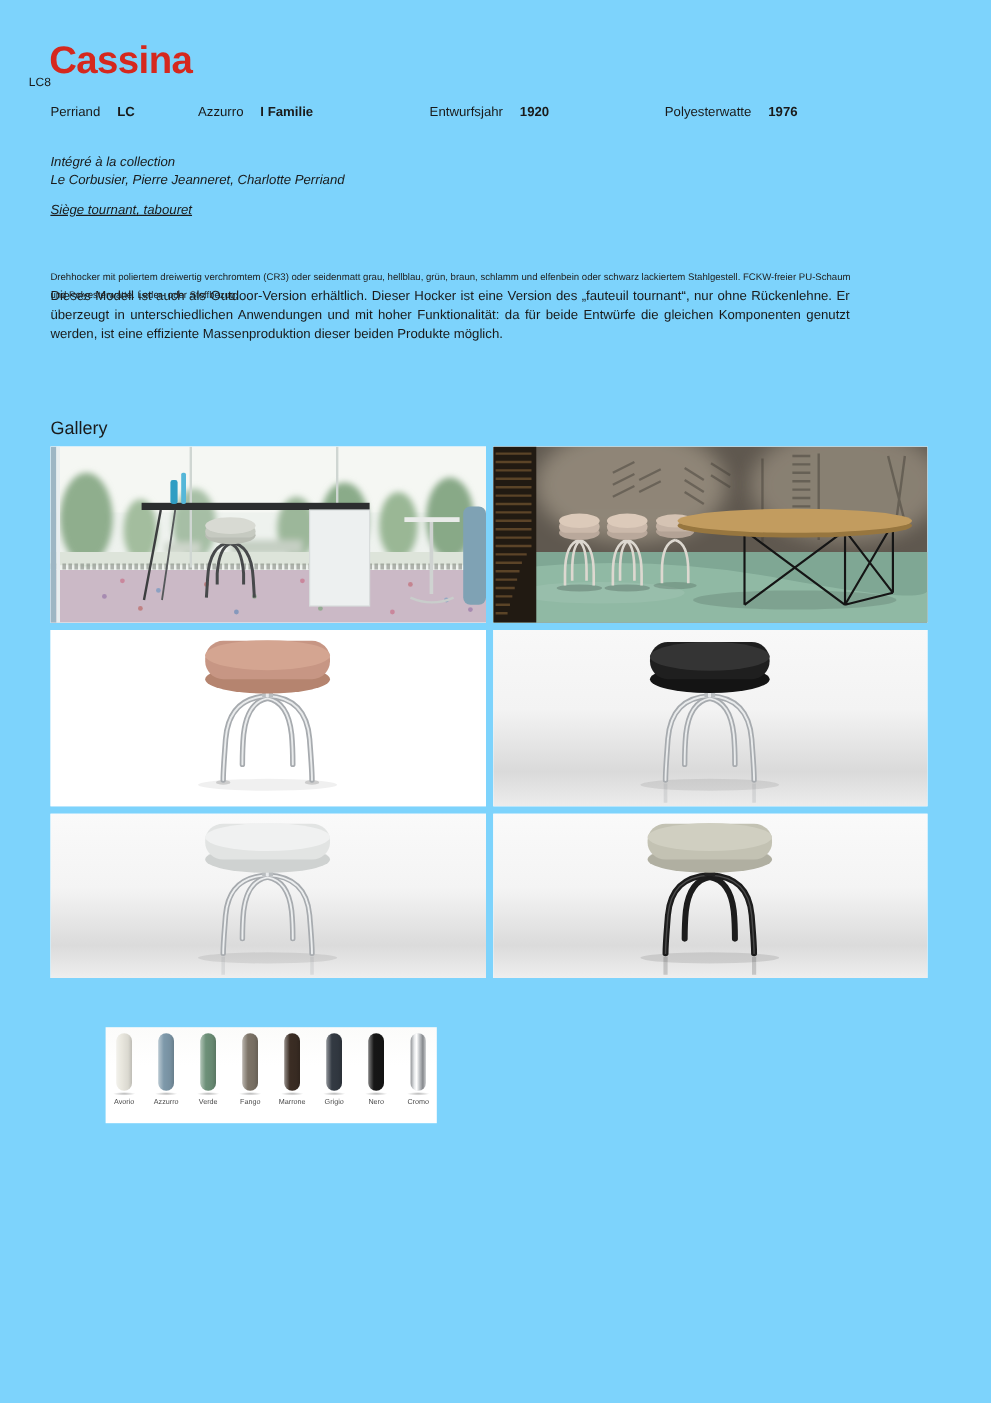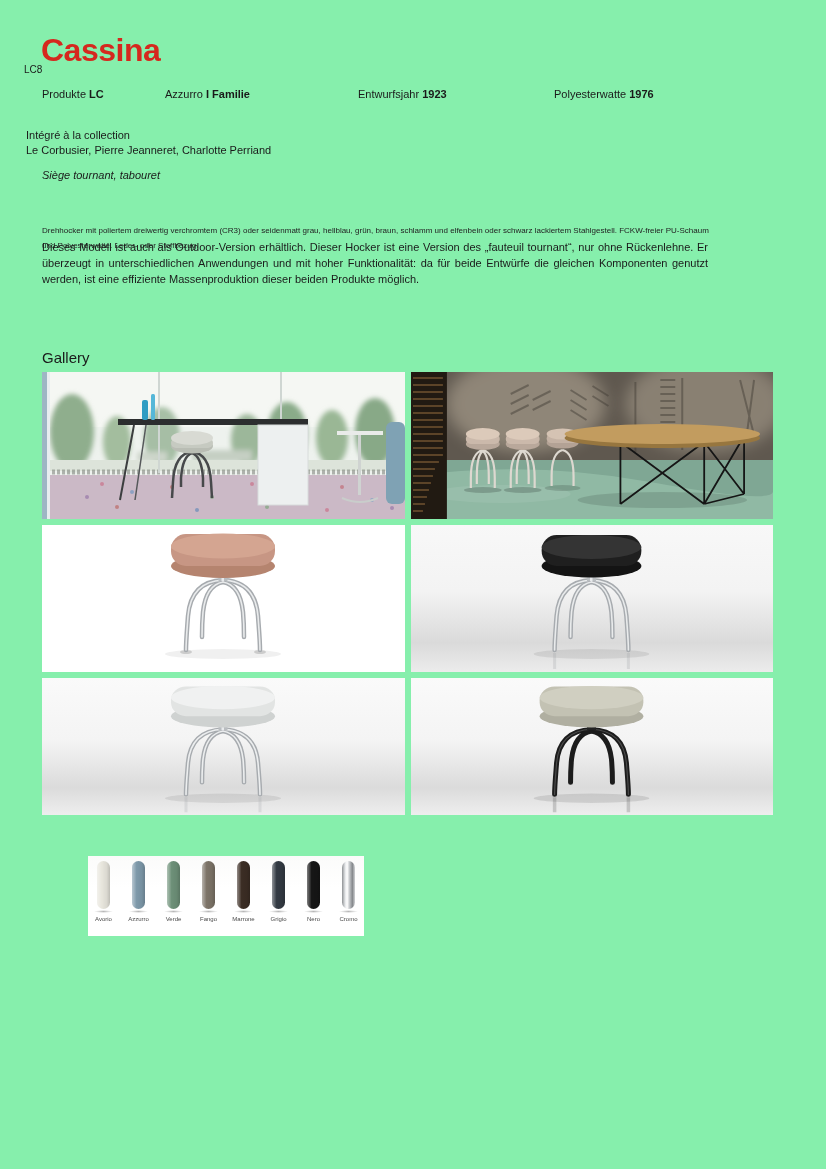--- a/index.html
+++ b/index.html
@@ -1,24 +1,24 @@
 <!DOCTYPE html>
 <html><head>
 <meta charset="utf-8">
 <style>
   html,body{margin:0;padding:0;background:#fff;}
-  .page{position:relative;width:826px;height:1169px;background:#86efac;
+  .page{position:relative;width:826px;height:1169px;background:#7dd3fc;
         font-family:"Liberation Sans",sans-serif;color:#1a1a1a;overflow:hidden;}
   .abs{position:absolute;}
   .logo{left:41px;top:32px;font-size:32px;font-weight:bold;letter-spacing:-.5px;}
   .product-name{left:24px;top:64px;font-size:10px;}
   .meta-item{top:88px;font-size:11px;white-space:nowrap;}
-  .meta-item b{font-weight:bold;}
-  .coll{left:26px;top:128px;font-size:11px;line-height:14.5px;}
-  .subtitle{left:42px;top:169px;font-size:11px;font-style:italic;}
+  .meta-item b{font-weight:bold;margin-left:11px;}
+  .coll{left:42px;top:128px;font-size:11px;font-style:italic;line-height:14.5px;}
+  .subtitle{left:42px;top:169px;font-size:11px;font-style:italic;text-decoration:underline;}
   .materials{left:42px;top:198px;width:668px;font-size:8px;line-height:15px;color:#222;margin-top:25px;}
   .description{left:42px;top:239px;width:666px;font-size:11px;line-height:16px;text-align:justify;}
   .gallery-title{left:42px;top:349px;font-size:15px;}
   .gimg{overflow:hidden;background:#fff;}
   .gimg svg{display:block;width:100%;height:100%;}
   
   .swatchbar{left:88px;top:856px;width:276px;height:80px;display:flex;justify-content:space-between;
              background:linear-gradient(180deg,#fbfbfa,#ffffff 40%);}
   .swatch{width:31px;display:flex;flex-direction:column;align-items:center;}
   .bar{width:13px;height:48px;border-radius:6.5px;margin-top:5px;position:relative;}
@@ -32,27 +32,27 @@
 </style>
 </head>
 <body>
 
 <div class="page">
 
   <div class="abs logo" style="color: rgb(213, 40, 30);">Cassina</div>
   <div class="abs product-name">LC8</div>
 
   <div class="abs meta-item" style="left:42px">
-    <span>Produkte</span>&nbsp;<b>LC</b>
+    <span>Perriand</span>&nbsp;<b>LC</b>
   </div>
   <div class="abs meta-item" style="left:165px">
     <span>Azzurro</span>&nbsp;<b>I Familie</b>
   </div>
   <div class="abs meta-item" style="left:358px">
-    <span>Entwurfsjahr</span>&nbsp;<b>1923</b>
+    <span>Entwurfsjahr</span>&nbsp;<b>1920</b>
   </div>
   <div class="abs meta-item" style="left:554px">
     <span>Polyesterwatte</span>&nbsp;<b>1976</b>
   </div>
 
   <div class="abs coll">
     <div>Intégré à la collection</div>
     <div>Le Corbusier, Pierre Jeanneret, Charlotte Perriand</div>
   </div>
   <div class="abs subtitle">Siège tournant, tabouret</div>

